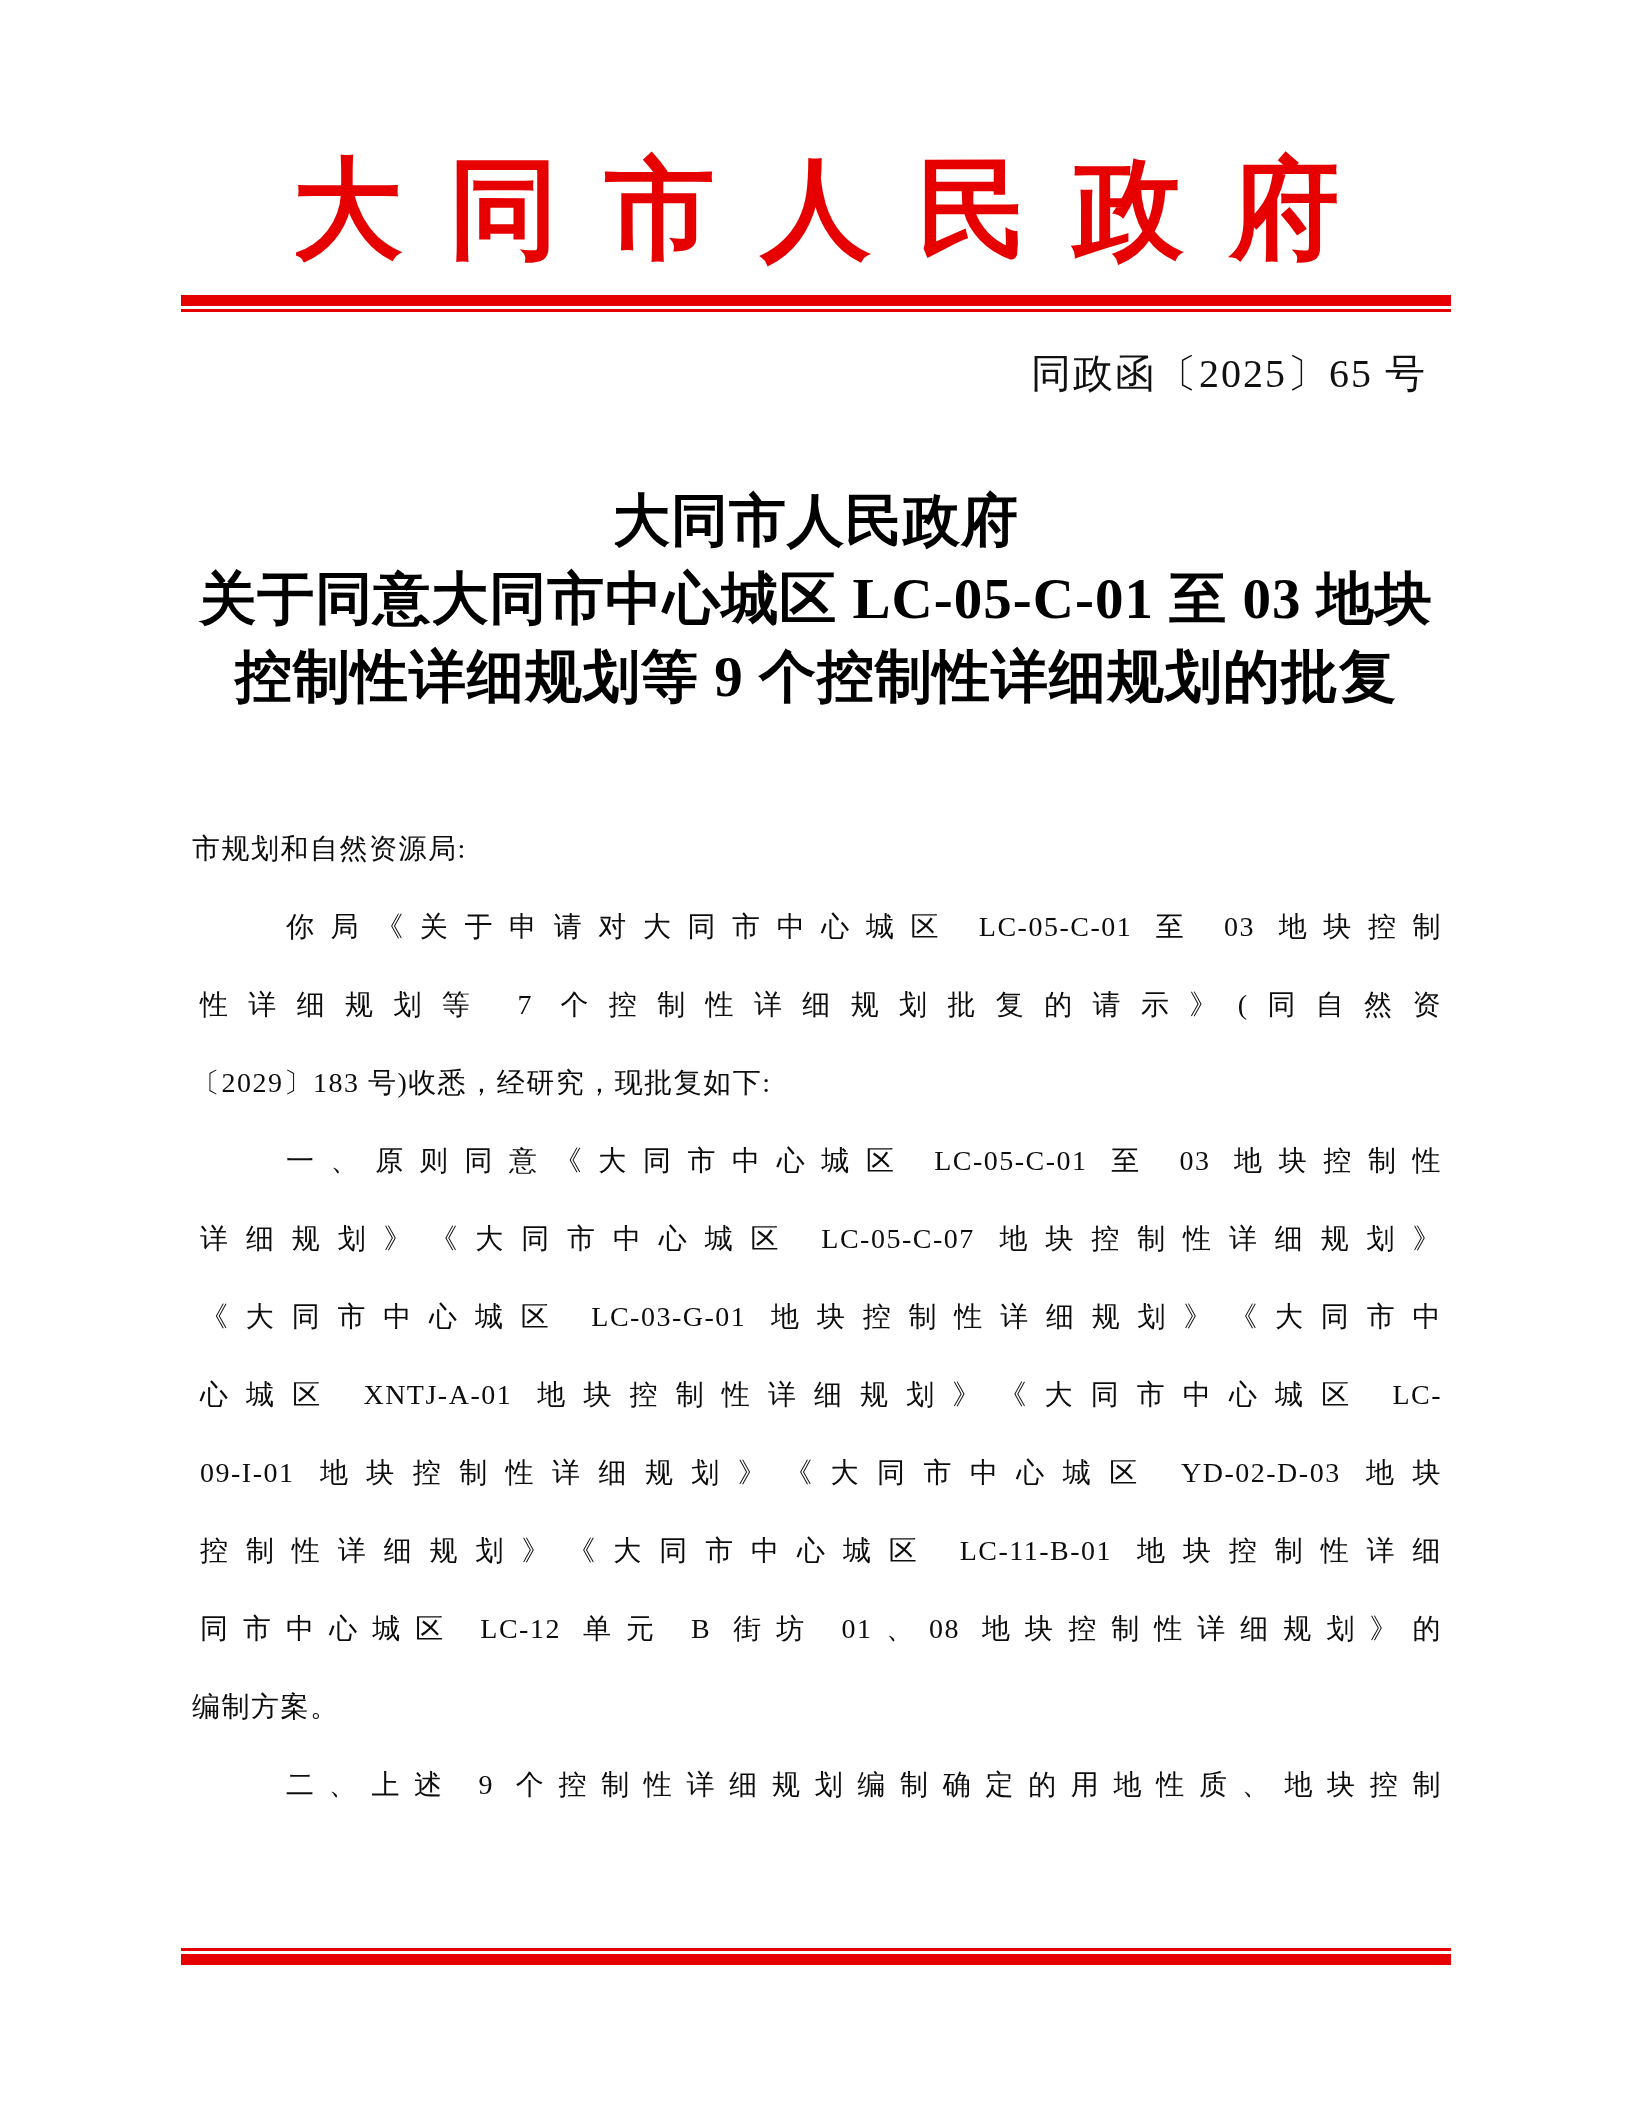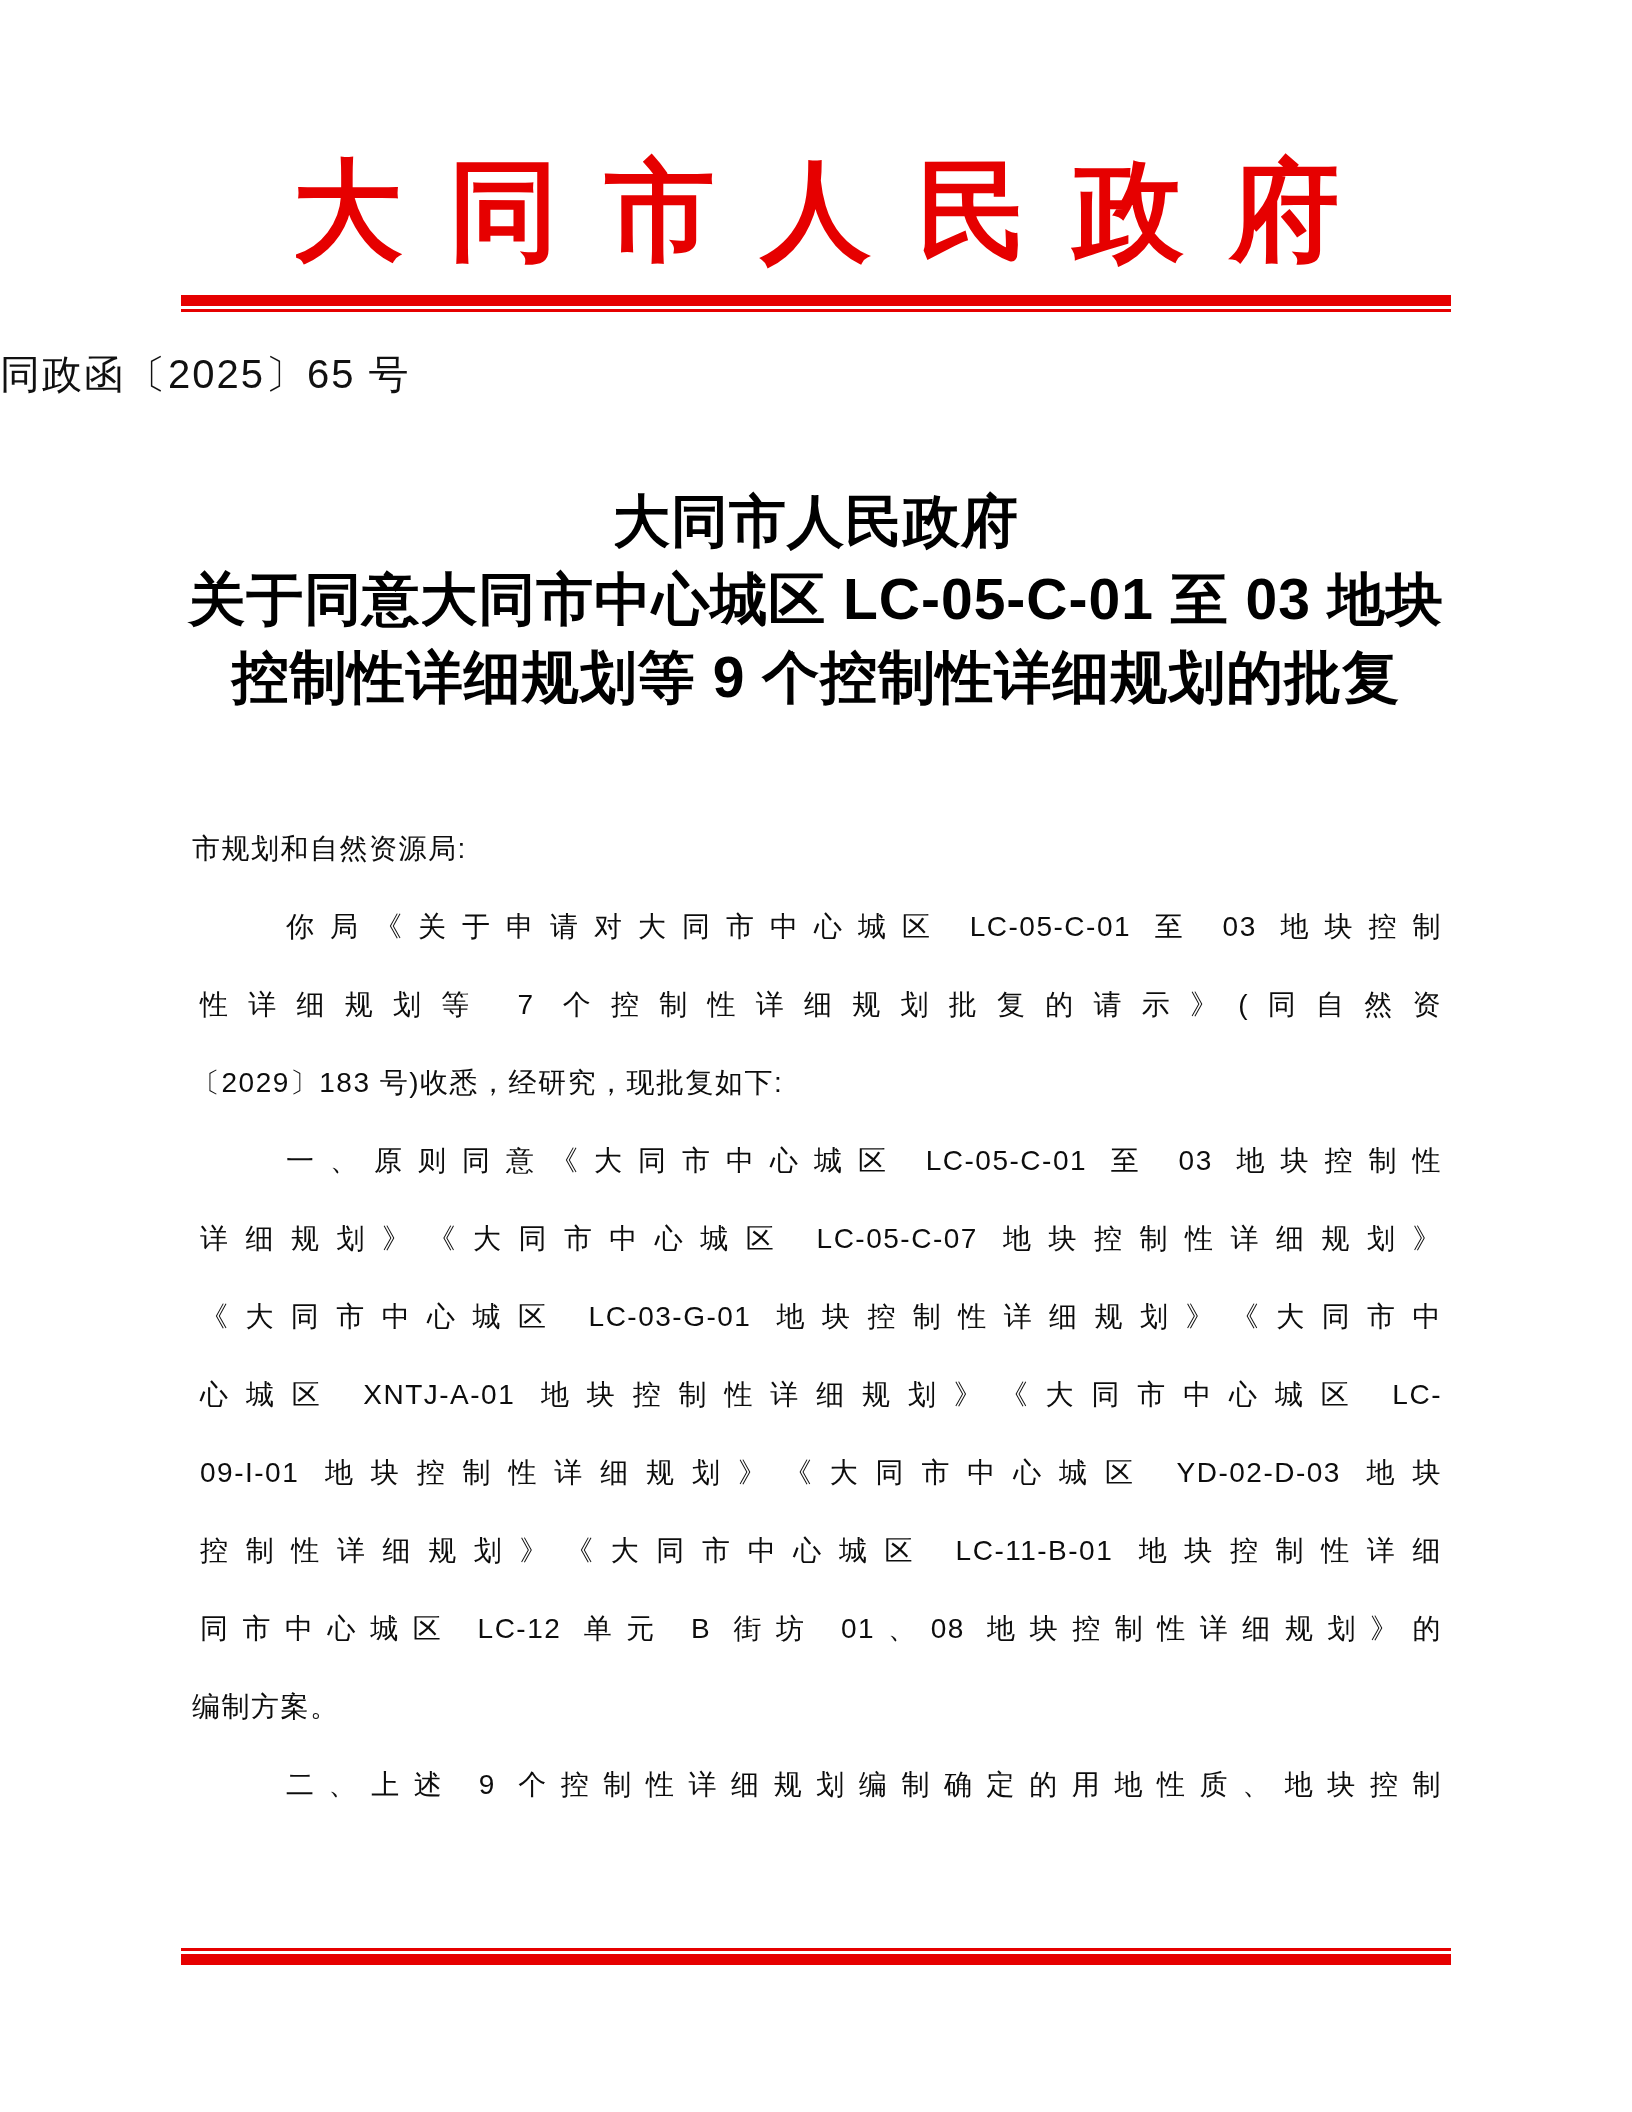--- a/index.html
+++ b/index.html
@@ -3,21 +3,21 @@
 <meta charset="utf-8">
 <style>
   html, body { margin: 0; padding: 0; background: #ffffff; }
   .page {
     position: relative;
     width: 1632px;
     height: 2112px;
     margin: 0 auto;
     background: #ffffff;
     overflow: hidden;
-    font-family: Liberation Sans, sans-serif;
+    font-family: Liberation Serif, serif;
     color: var(--ink, #000000);
   }
   .org-name {
     margin: 138px 0 0 0;
     text-align: center;
     font-size: 110px;
     line-height: 1.32;
     font-weight: bold;
     color: var(--accent, #e60000);
     letter-spacing: 0.42em;
@@ -39,21 +39,21 @@
   .rule.footer-rule {
     position: absolute;
     top: 1948px;
     left: 181px;
     margin: 0;
     border-top: 3px solid var(--accent, #e60000);
     border-bottom: 11px solid var(--accent, #e60000);
   }
   .doc-number {
     margin: 38px 205px 0 0;
-    text-align: left;
+    text-align: right;
     font-size: 40px;
     line-height: 48px;
     letter-spacing: 2px;
     color: #111111;
   }
   .doc-title {
     margin: 84px 150px 0 150px;
     text-align: center;
     font-weight: bold;
     font-size: 57px;

